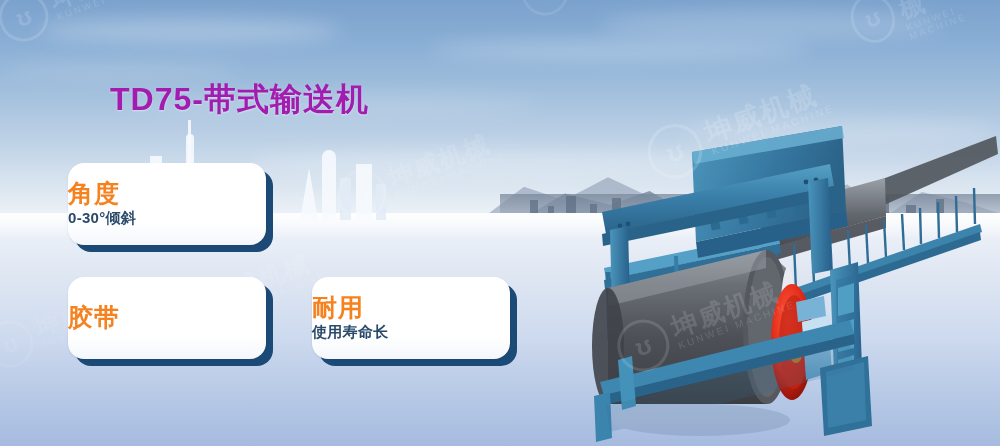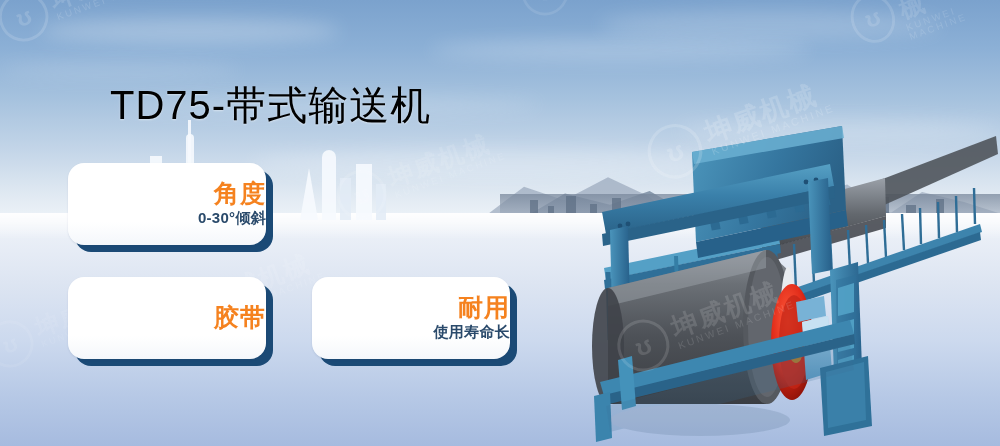--- a/index.html
+++ b/index.html
@@ -87,40 +87,40 @@
   .wm-g{left:610px;top:330px;transform:rotate(-20deg) scale(1.0);opacity:.13;}
   .wm-h{left:-20px;top:330px;transform:rotate(-20deg) scale(.9);opacity:.08;}
 
   
   .machine{position:absolute;left:580px;top:120px;width:420px;height:326px;}
   .machine svg{display:block;}
 
   
   .title{
     position:absolute;left:110px;top:78px;
-    font-size:40px;font-weight:normal;
-    color:#000000;
+    font-size:32px;font-weight:bold;
+    color:#a21caf;
     letter-spacing:1px;
     text-shadow:0 1px 2px rgba(255,255,255,.45);
     white-space:nowrap;
   }
 
   
   .cards{position:absolute;left:68px;top:163px;width:470px;height:215px;}
   .card-wrap{position:absolute;}
   .card-shadow{
     position:absolute;left:7px;top:7px;right:-7px;bottom:-7px;
     background:#1b4a76;border-radius:16px;
   }
   .card{
     position:absolute;left:0;top:0;width:100%;height:100%;
     background:linear-gradient(180deg,#ffffff 0%,#ffffff 72%,#f4f7fb 100%);
     border-radius:16px;
     display:flex;flex-direction:column;
-    align-items:flex-end;justify-content:center;
+    align-items:flex-start;justify-content:center;
     box-shadow:0 1px 2px rgba(30,60,100,.12);
   }
   .card-title{
     font-size:25px;font-weight:bold;color:#F5821F;
     line-height:1.1;letter-spacing:1px;
   }
   .card-sub{
     margin-top:2px;
     font-size:15px;color:#2a4a6b;font-weight:bold;
     letter-spacing:.3px;white-space:nowrap;

